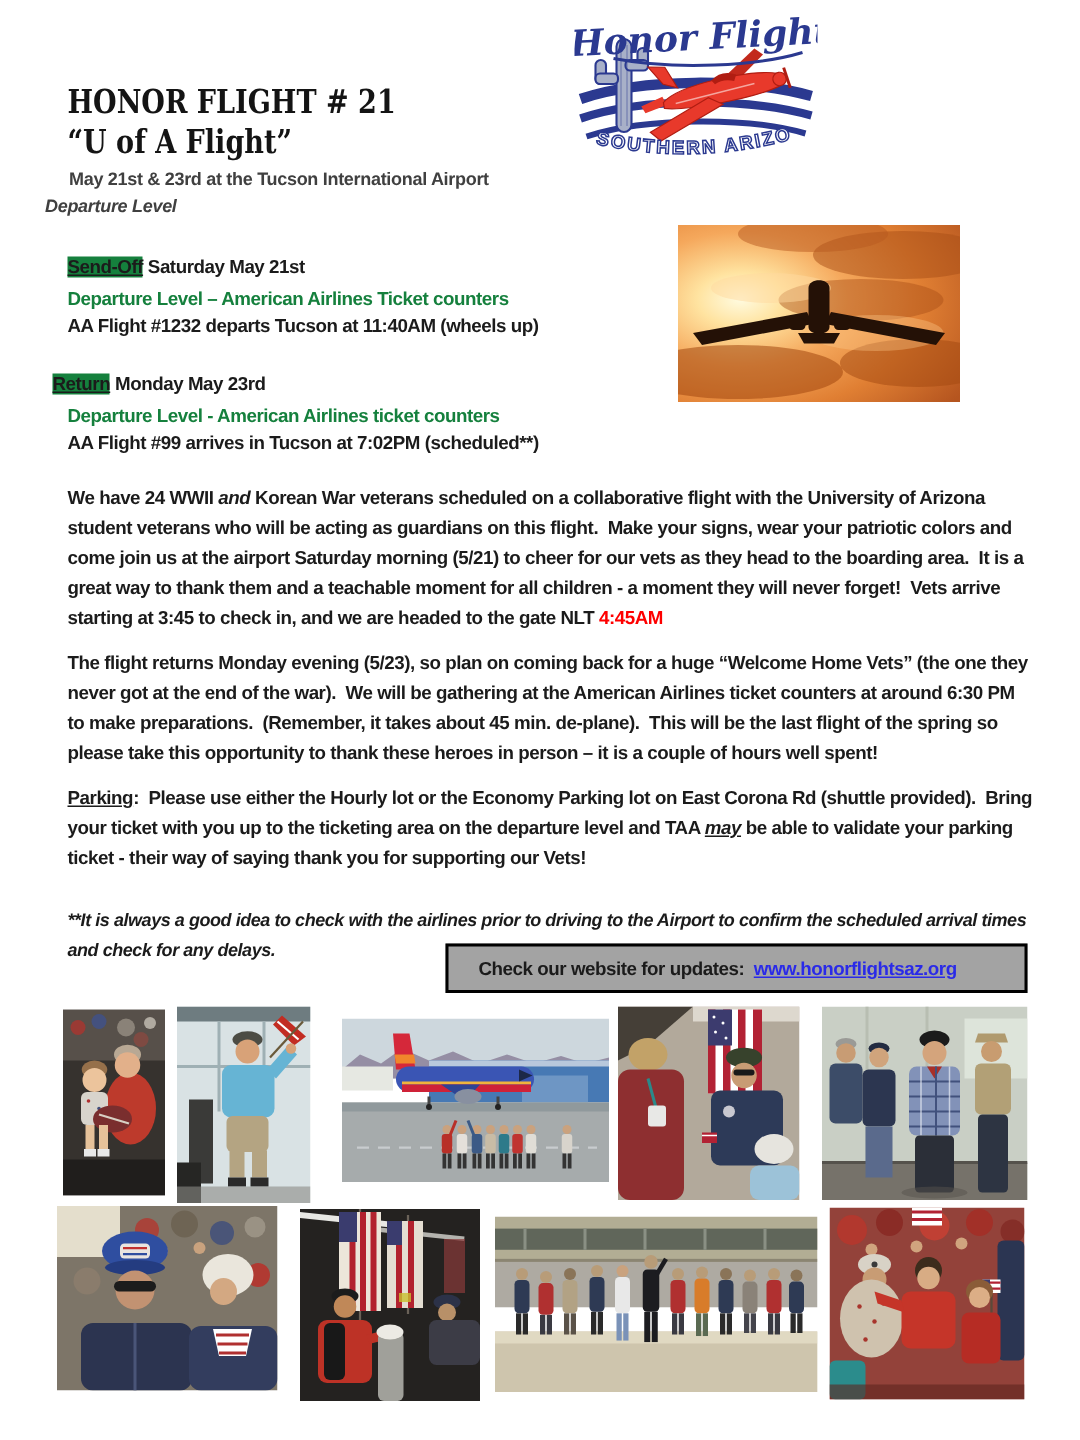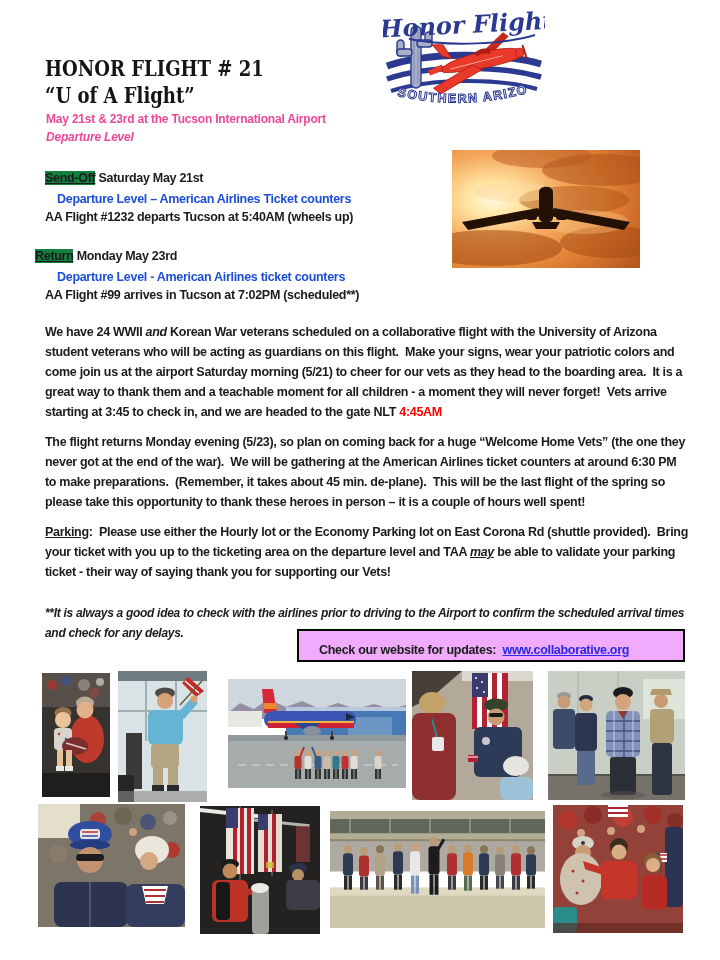--- a/index.html
+++ b/index.html
@@ -3,41 +3,41 @@
 <meta charset="utf-8">
 <style>
   html,body{margin:0;padding:0;background:#ffffff;}
   .page{position:relative;width:720px;height:960px;background:#ffffff;overflow:hidden;
         font-family:"Liberation Sans",sans-serif;}
   .abs{position:absolute;}
   .doc{font-weight:bold;font-size:12.5px;line-height:20px;color:#1b1b1b;
        letter-spacing:-0.3px;white-space:pre-wrap;}
   .title{font-family:"DejaVu Serif",serif;font-weight:bold;font-size:22px;color:#141414;
          transform:scaleX(0.82);transform-origin:left center;white-space:nowrap;}
-  .sub{font-weight:bold;font-size:12px;color:#ec4899;letter-spacing:-0.2px;}
+  .sub{font-weight:bold;font-size:12px;color:#404040;letter-spacing:-0.2px;}
   .ital{font-style:italic;}
-  .blue{color:#1d4ed8;margin-left:12px;}
+  .blue{color:#15803d;}
   .red{color:#fe0000;margin-top:32px;}
   .hl{background:#15803d;text-decoration:underline;}
   .ul{text-decoration:underline;}
   .link{color:#2a2ae8;text-decoration:underline;cursor:pointer;}
-  .websitebox{border:2px solid #000;background:#f0abfc;display:flex;align-items:flex-end;
+  .websitebox{border:2px solid #000;background:#a3a3a3;display:flex;align-items:center;
               padding-left:20px;box-sizing:border-box;}
   .photo{display:block;}
   .photo svg{display:block;width:100%;height:100%;}
 </style>
 </head>
 <body>
 
 <div class="page">
 
   <div class="abs title" style="left:45px;top:55px;">HONOR FLIGHT # 21</div>
   <div class="abs title" style="left:45px;top:82px;">“U of A Flight”</div>
   <div class="abs sub" style="left:46px;top:112px;">May 21st &amp; 23rd at the Tucson International Airport</div>
-  <div class="abs sub ital" style="left:46px;top:130px;">Departure Level</div>
+  <div class="abs sub ital" style="left:30px;top:130px;">Departure Level</div>
 
   <div class="abs" style="left:383px;top:6px;width:162px;height:106px;">
     <svg viewBox="0 0 162 106" width="162" height="106">
       <g>
         <path d="M4,60 C45,46 115,46 158,58" stroke="#2b3990" stroke-width="7" fill="none"></path>
         <path d="M4,73 C45,59 115,59 158,71" stroke="#2b3990" stroke-width="5.5" fill="none"></path>
         <path d="M8,85 C48,72 116,72 154,83" stroke="#2b3990" stroke-width="4" fill="none"></path>
       </g>
       <g fill="#a8b0c8" stroke="#2b3990" stroke-width="1.4">
         <rect x="28" y="20" width="10" height="62" rx="5"></rect>
@@ -95,35 +95,35 @@
         <path d="M87,42 C87,35 101,35 101,42 L101,68 C101,74 87,74 87,68 Z"></path>
         <rect x="74" y="62" width="11" height="8" rx="3"></rect>
         <rect x="104" y="62" width="11" height="8" rx="3"></rect>
         <path d="M80,72 L108,72 L104,79 L84,79 Z"></path>
       </g>
     </svg>
   </div>
 
   <div class="abs doc" style="left:45px;top:168px;"><span class="hl">Send-Off</span><span> Saturday May 21st</span></div>
   <div class="abs doc blue" style="left:45px;top:189px;">Departure Level – American Airlines Ticket counters</div>
-  <div class="abs doc" style="left:45px;top:207px;">AA Flight #1232 departs Tucson at 5:40AM (wheels up)</div>
+  <div class="abs doc" style="left:45px;top:207px;">AA Flight #1232 departs Tucson at 11:40AM (wheels up)</div>
 
   <div class="abs doc" style="left:35px;top:246px;"><span class="hl">Return</span><span> Monday May 23rd</span></div>
   <div class="abs doc blue" style="left:45px;top:267px;">Departure Level - American Airlines ticket counters</div>
   <div class="abs doc" style="left:45px;top:285px;">AA Flight #99 arrives in Tucson at 7:02PM (scheduled**)</div>
 
   <div class="abs doc" style="left:45px;top:322px;width:645px;"><span>We have 24 WWII </span><span class="ital">and</span><span> Korean War veterans scheduled on a collaborative flight with the University of Arizona student veterans who will be acting as guardians on this flight.  Make your signs, wear your patriotic colors and come join us at the airport Saturday morning (5/21) to cheer for our vets as they head to the boarding area.  It is a great way to thank them and a teachable moment for all children - a moment they will never forget!  Vets arrive starting at 3:45 to check in, and we are headed to the gate NLT </span><span class="red">4:45AM</span></div>
 
   <div class="abs doc" style="left:45px;top:432px;width:645px;">The flight returns Monday evening (5/23), so plan on coming back for a huge “Welcome Home Vets” (the one they never got at the end of the war).  We will be gathering at the American Airlines ticket counters at around 6:30 PM to make preparations.  (Remember, it takes about 45 min. de-plane).  This will be the last flight of the spring so please take this opportunity to thank these heroes in person – it is a couple of hours well spent!</div>
 
   <div class="abs doc" style="left:45px;top:522px;width:645px;"><span class="ul">Parking</span><span>:  Please use either the Hourly lot or the Economy Parking lot on East Corona Rd (shuttle provided).  Bring your ticket with you up to the ticketing area on the departure level and TAA </span><span class="ital ul">may</span><span> be able to validate your parking ticket - their way of saying thank you for supporting our Vets!</span></div>
 
   <div class="abs doc ital" style="left:45px;top:603px;width:650px;font-size:12px;">**It is always a good idea to check with the airlines prior to driving to the Airport to confirm the scheduled arrival times and check for any delays.</div>
 
-  <div class="abs doc websitebox" style="left:297px;top:629px;width:388px;height:33px;"><span>Check our website for updates:  </span><span class="link">www.collaborative.org</span></div>
+  <div class="abs doc websitebox" style="left:297px;top:629px;width:388px;height:33px;"><span>Check our website for updates:  </span><span class="link">www.honorflightsaz.org</span></div>
 
   <div class="abs photo" style="left:42px;top:673px;width:68px;height:124px;" title="child hugging volunteer holding quilt">
     <svg viewBox="0 0 68 124" preserveAspectRatio="none">
       <rect width="68" height="124" fill="#36322e"></rect>
         <rect width="68" height="34" fill="#57504a"></rect>
       <circle cx="10" cy="12" r="5" fill="#9a3a34"></circle>
         <circle cx="24" cy="8" r="5" fill="#44517e"></circle>
       <circle cx="42" cy="12" r="6" fill="#8a8278"></circle>
         <circle cx="58" cy="9" r="4" fill="#b0aaa0"></circle>
       <circle cx="52" cy="20" r="5" fill="#7e4a42"></circle>

